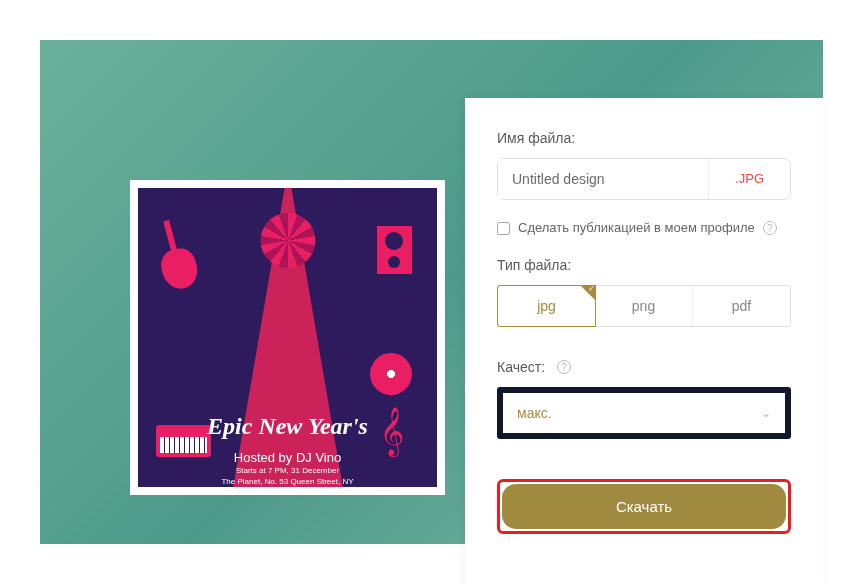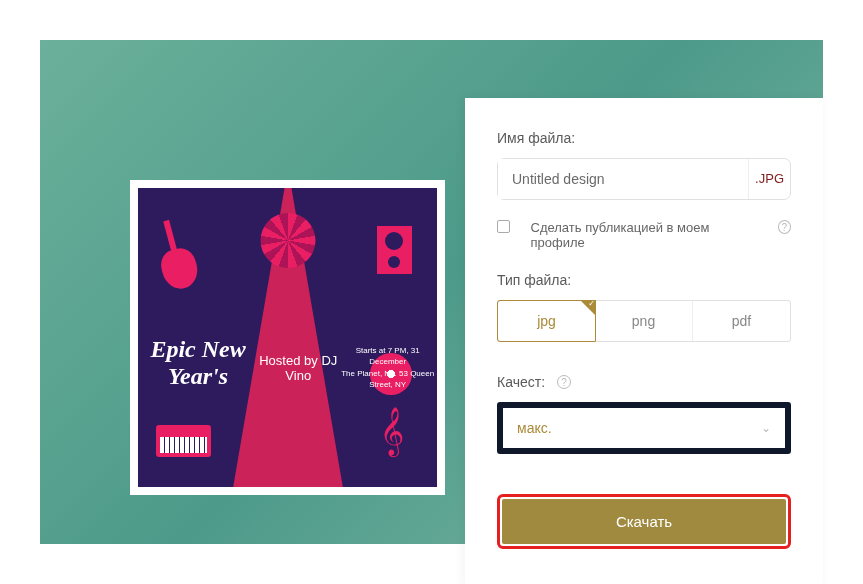--- a/index.html
+++ b/index.html
@@ -66,21 +66,21 @@
       position: absolute; top: 165px; right: 25px;
       width: 42px; height: 42px; border-radius: 50%;
       background: radial-gradient(circle, #fff 0 4px, #e91e63 4px 100%);
     }
     .clef {
       position: absolute; bottom: 35px; right: 30px;
       width: 30px; height: 45px; color: #e91e63; font-size: 42px;
     }
     .poster-content {
       position: absolute; top: 0; left: 0; right: 0; bottom: 0;
-      display: flex; flex-direction: row; align-items: center; justify-content: flex-end;
+      display: flex; flex-direction: column; align-items: center; justify-content: flex-end;
       padding-top: 60px;
     }
     .poster-title {
       font-family: 'Comic Sans MS', cursive; font-weight: bold;
       font-size: 24px; line-height: 1.1; font-style: italic;
       margin-bottom: 10px;
     }
     .poster-sub { font-size: 13px; margin-bottom: 0; }
     .poster-tags { font-size: 9px; border: 1px solid #fff; padding: 2px 6px; margin-bottom: 12px; letter-spacing: 0.5px; }
     .poster-info { font-size: 8px; line-height: 1.4; }
@@ -91,22 +91,22 @@
       width: 358px; height: 490px;
       background: #fff;
       padding: 32px 32px 28px 32px;
       box-shadow: -2px 0 10px rgba(0,0,0,0.05);
     }
     .label { font-size: 14px; color: #5a5a5a; margin-bottom: 12px; display: block; }
     .input-group { display: flex; border: 1px solid #e0e0e0; border-radius: 7px; margin-bottom: 20px; }
     .filename-input {
       flex: 1; border: none; padding: 12px 14px; font-size: 14px; color: #6a6a6a; outline: none;
     }
-    .ext { padding: 12px 6px; border-left: 1px solid #eee; font-size: 13px; color: #7f1d1d; }
-    .checkbox-row { display: flex; align-items: flex-start; gap: 21px; margin-bottom: 22px; font-size: 13px; color: #666; }
+    .ext { padding: 12px 26px; border-left: 1px solid #eee; font-size: 13px; color: #ef4444; }
+    .checkbox-row { display: flex; align-items: flex-end; gap: 8px; margin-bottom: 22px; font-size: 13px; color: #666; }
     .checkbox { width: 13px; height: 13px; border: 1px solid #aaa; border-radius: 2px; display: inline-block; }
     .help-icon {
       width: 14px; height: 14px; border: 1px solid #bbb; border-radius: 50%;
       font-size: 10px; color: #bbb; display: inline-flex; align-items: center; justify-content: center;
     }
     .type-tabs { display: flex; border: 1px solid #e0e0e0; border-radius: 3px; margin-bottom: 32px; position: relative; }
     .type-tab {
       flex: 1; text-align: center; padding: 12px 17px; font-size: 14px; color: #888; cursor: pointer;
       border-right: 1px solid #eee;
     }
@@ -126,21 +126,21 @@
       display: flex; justify-content: space-between; align-items: center;
       margin-bottom: 40px;
     }
     .chevron { color: #bbb; font-size: 12px; }
     .download-btn-wrap {
       border: 3px solid #e62020; border-radius: 6px; padding: 2px;
     }
     .download-btn {
       background: #a08a3f; color: #fff; text-align: center;
       padding: 14px 0; font-size: 15px; cursor: pointer;
-      border-radius: 2px;
+      border-radius: 14px;
     }
   </style>
 </head>
 <body>
 
 <div class="stage">
 
   <div class="poster-wrap">
     <div class="poster">
       <div class="spotlight"></div>

